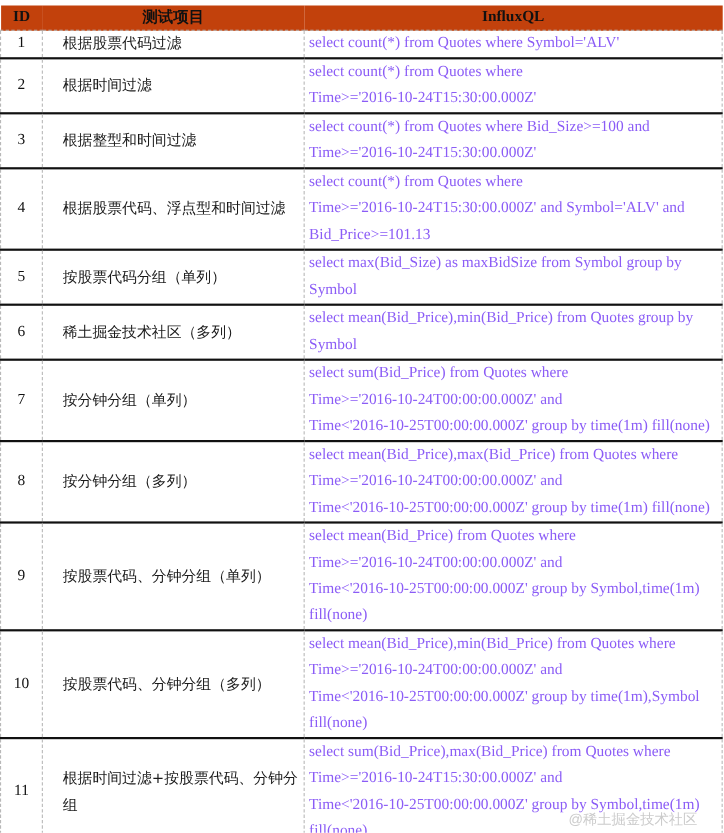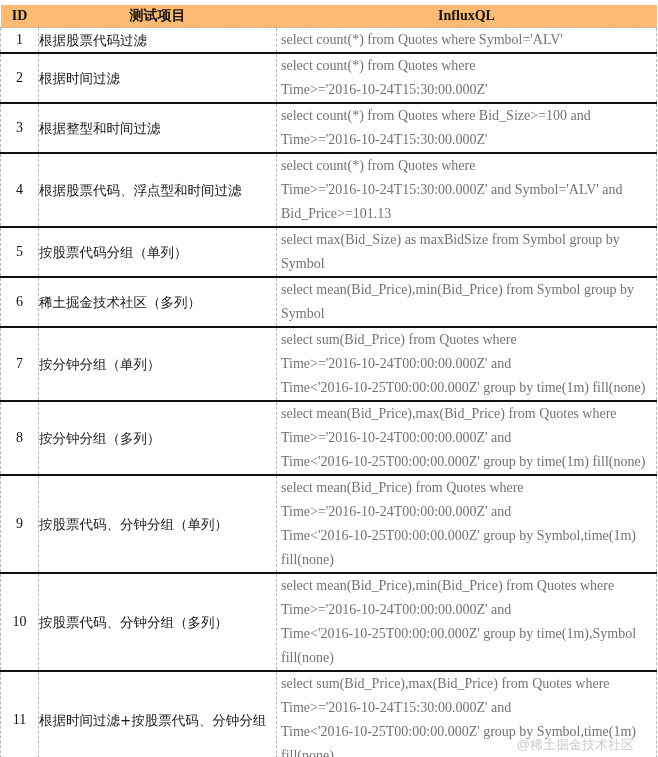--- a/index.html
+++ b/index.html
@@ -21,21 +21,21 @@
     top: 5px;
     width: 656px;
     border-collapse: collapse;
     table-layout: fixed;
   }
   .tbl col.c-id { width: 38px; }
   .tbl col.c-item { width: 238px; }
   .tbl col.c-ql { width: 380px; }
 
   .tbl thead th {
-    background: #fdba74;
+    background: #c2410c;
     height: 22px;
     padding: 0;
     font-weight: bold;
     font-size: 14px;
     text-align: center;
     border-bottom: 1px dashed #b8b8b8;
     font-family: "Liberation Serif", "DejaVu Serif", serif;
     margin-left: 20px;
   }
   .tbl thead th.h-item {
@@ -51,34 +51,34 @@
   }
   .tbl tbody tr:first-child td {
     border-bottom: 2px solid #111111;
   }
   .tbl td.id {
     text-align: center;
     font-size: 14px;
     font-family: "Liberation Serif", "DejaVu Serif", serif;
   }
   .tbl td.item {
-    padding-left: 0;
+    padding-left: 18px;
     padding-right: 4px;
     font-family: "DejaVu Sans", "Liberation Sans", sans-serif;
     font-size: 13.5px;
     line-height: 24px;
     color: #1a1a1a;
   }
   .tbl td.ql {
     padding-left: 4px;
     padding-right: 2px;
     font-size: 14px;
     line-height: 24px;
     font-family: "Liberation Serif", "DejaVu Serif", serif;
-    color: #737373;
+    color: #8b5cf6;
   }
   .ql-line {
     display: block;
     white-space: nowrap;
   }
   .watermark {
     position: absolute;
     right: 6px;
     bottom: 4px;
     font-family: "Liberation Sans", "DejaVu Sans", sans-serif;
@@ -148,21 +148,21 @@
         <td class="item">按股票代码分组（单列）</td>
         <td class="ql">
           <span class="ql-line">select max(Bid_Size) as maxBidSize from Symbol group by</span>
           <span class="ql-line">Symbol</span>
         </td>
       </tr>
       <tr style="height: 48px;">
         <td class="id">6</td>
         <td class="item">稀土掘金技术社区（多列）</td>
         <td class="ql">
-          <span class="ql-line">select mean(Bid_Price),min(Bid_Price) from Symbol group by</span>
+          <span class="ql-line">select mean(Bid_Price),min(Bid_Price) from Quotes group by</span>
           <span class="ql-line">Symbol</span>
         </td>
       </tr>
       <tr style="height: 73px;">
         <td class="id">7</td>
         <td class="item">按分钟分组（单列）</td>
         <td class="ql">
           <span class="ql-line">select sum(Bid_Price) from Quotes where</span>
           <span class="ql-line">Time&gt;='2016-10-24T00:00:00.000Z' and</span>
           <span class="ql-line">Time&lt;'2016-10-25T00:00:00.000Z' group by time(1m) fill(none)</span>

